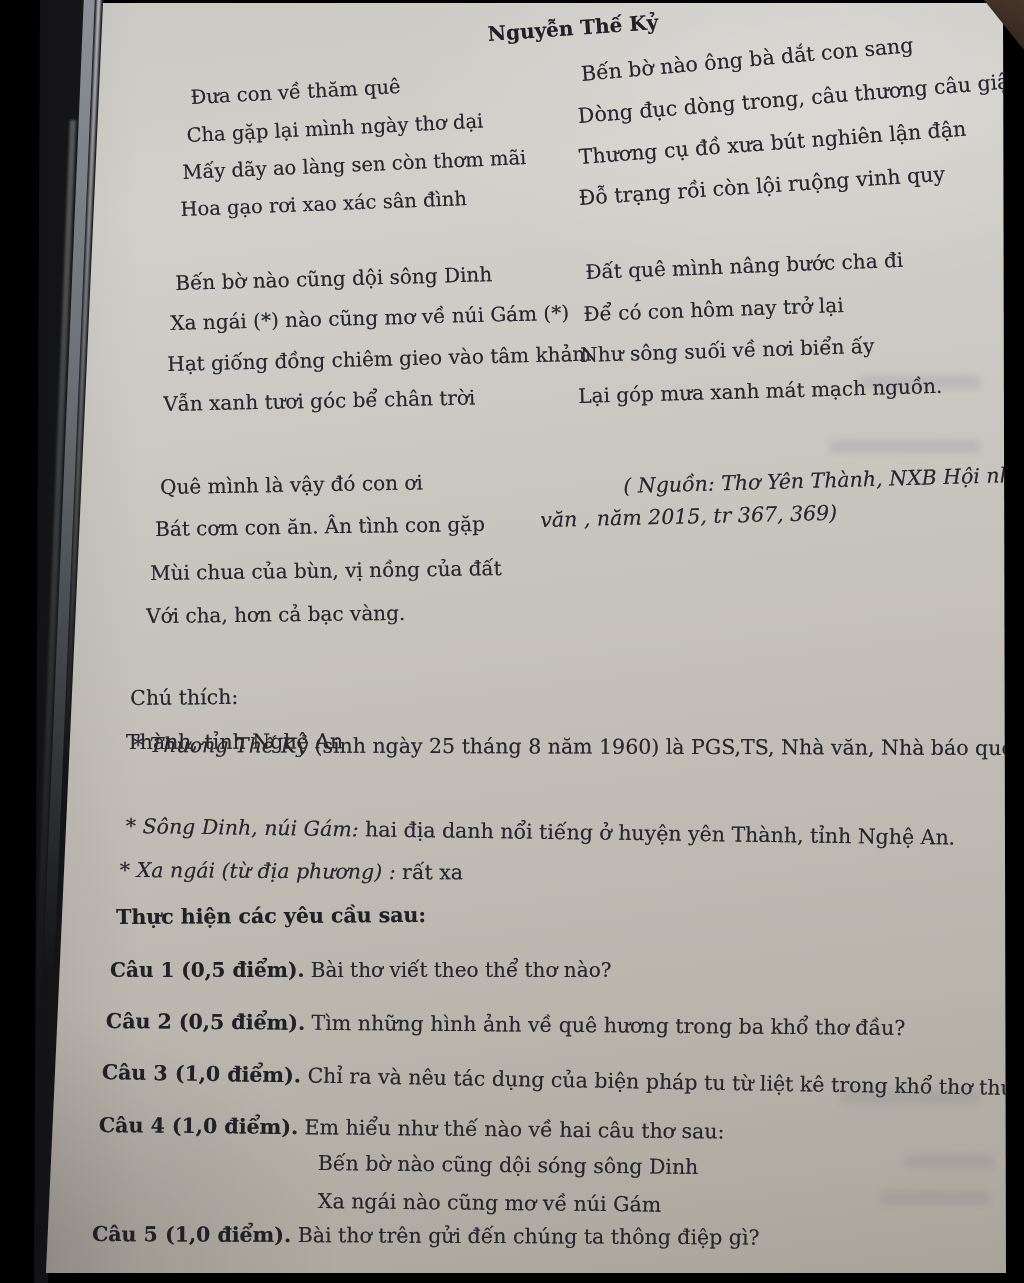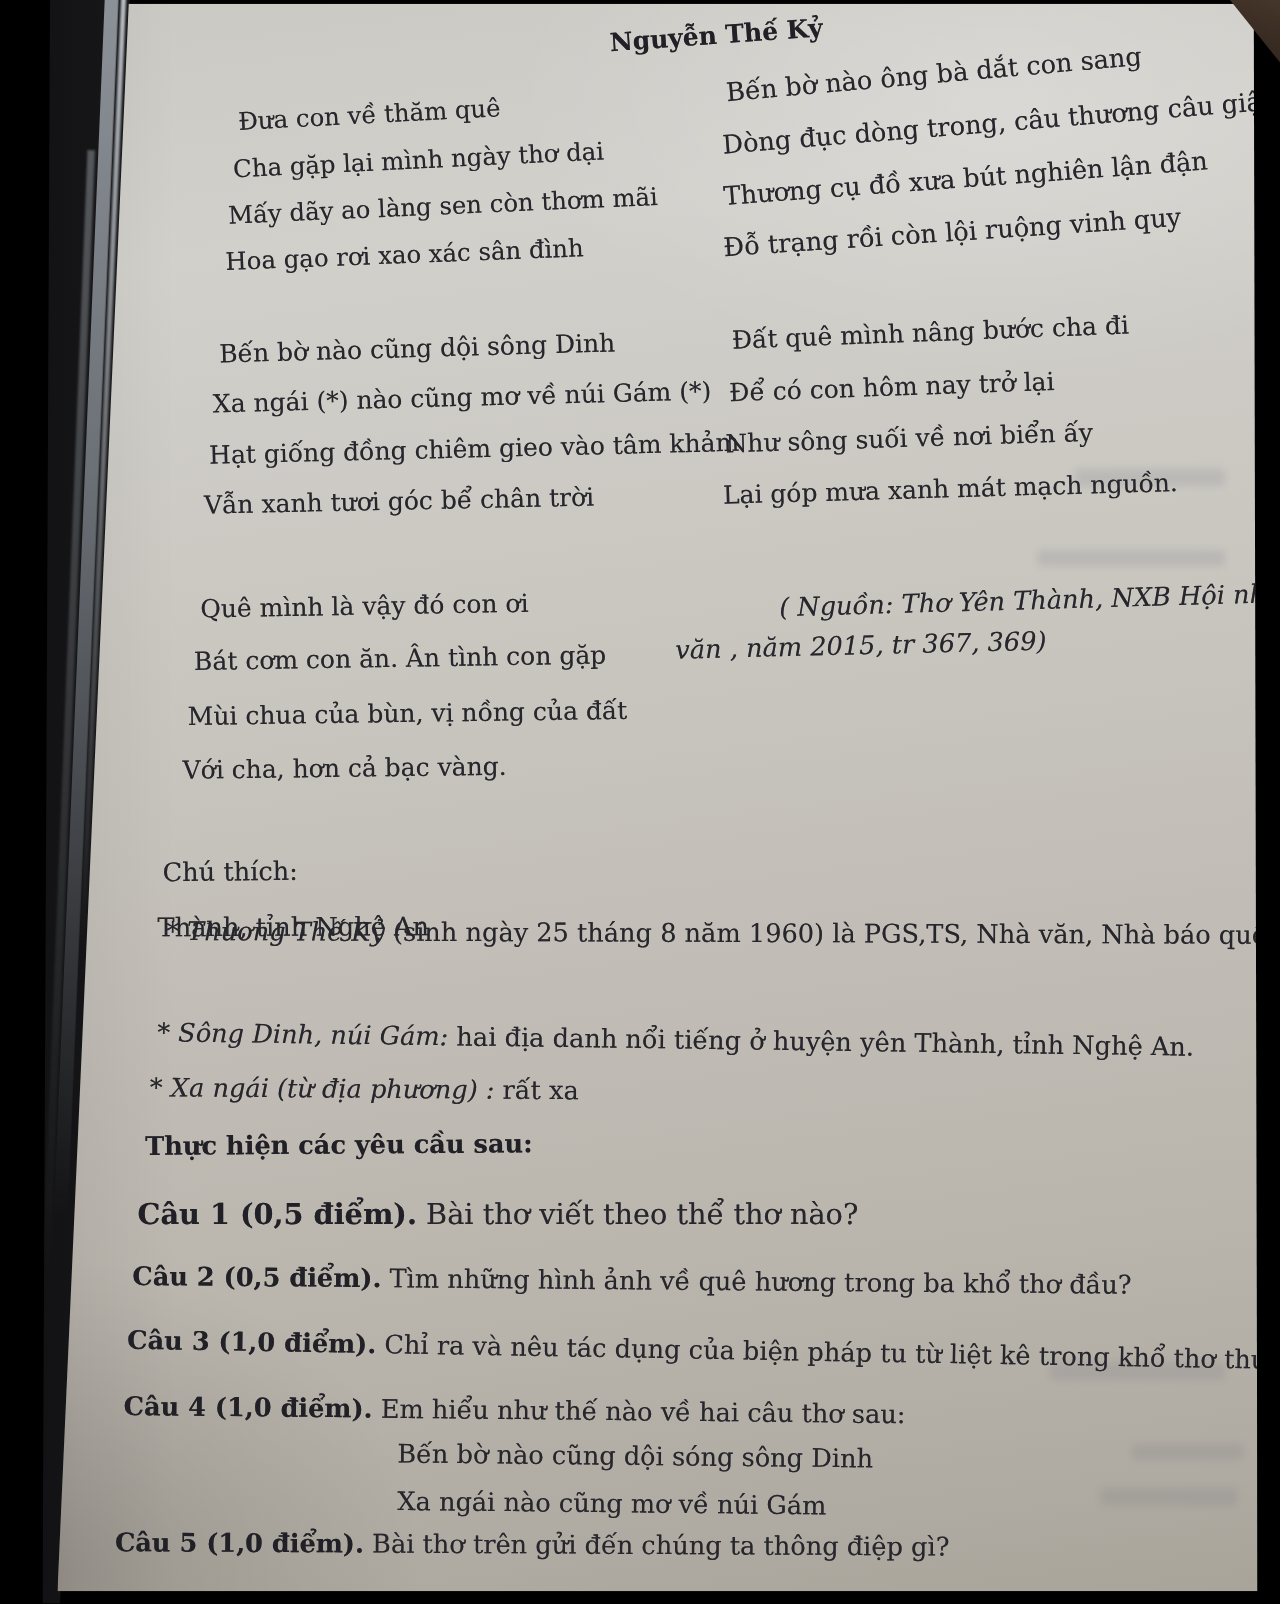--- a/index.html
+++ b/index.html
@@ -99,21 +99,21 @@
     <div class="ln i" style="left:540px;top:508px;font-size:20.5px;transform:rotate(-1.4deg);">văn , năm 2015, tr 367, 369)</div>
 
     <div class="ln" style="left:130px;top:686px;font-size:20.5px;transform:rotate(-0.6deg);">Chú thích:</div>
     <div class="ln" style="left:133px;top:733px;font-size:20.5px;transform:rotate(0.2deg);"><span class="i">* Thương Thế Kỷ</span><span> (sinh ngày 25 tháng 8 năm 1960) là PGS,TS, Nhà văn, Nhà báo quê huyện Yê</span></div>
     <div class="ln" style="left:126px;top:730px;font-size:20.5px;transform:rotate(-0.2deg);">Thành, tỉnh Nghệ An</div>
     <div class="ln" style="left:126px;top:814px;font-size:20.5px;transform:rotate(0.8deg);"><span class="i">* Sông Dinh, núi Gám:</span><span> hai địa danh nổi tiếng ở huyện yên Thành, tỉnh Nghệ An.</span></div>
     <div class="ln" style="left:120px;top:858px;font-size:20.5px;transform:rotate(0.4deg);"><span class="i">* Xa ngái (từ địa phương) :</span><span> rất xa</span></div>
 
     <div class="ln b" style="left:116px;top:905px;font-size:20.5px;transform:rotate(-0.4deg);">Thực hiện các yêu cầu sau:</div>
 
-    <div class="ln" style="left:110px;top:958px;font-size:23px;"><span class="b">Câu 1 (0,5 điểm).</span><span> Bài thơ viết theo thể thơ nào?</span></div>
+    <div class="ln" style="left:110px;top:958px;font-size:20px;"><span class="b">Câu 1 (0,5 điểm).</span><span> Bài thơ viết theo thể thơ nào?</span></div>
     <div class="ln" style="left:106px;top:1009px;font-size:20.5px;transform:rotate(0.5deg);"><span class="b">Câu 2 (0,5 điểm).</span><span> Tìm những hình ảnh về quê hương trong ba khổ thơ đầu?</span></div>
     <div class="ln" style="left:102px;top:1060px;font-size:20.5px;transform:rotate(1deg);"><span class="b">Câu 3 (1,0 điểm).</span><span> Chỉ ra và nêu tác dụng của biện pháp tu từ liệt kê trong khổ thơ thứ ba ?</span></div>
     <div class="ln" style="left:99px;top:1113px;font-size:20.5px;transform:rotate(0.6deg);"><span class="b">Câu 4 (1,0 điểm).</span><span> Em hiểu như thế nào về hai câu thơ sau:</span></div>
 
     <div class="ln" style="left:318px;top:1151px;font-size:20.5px;transform:rotate(0.6deg);">Bến bờ nào cũng dội sóng sông Dinh</div>
     <div class="ln" style="left:318px;top:1189px;font-size:20.5px;transform:rotate(0.6deg);">Xa ngái nào cũng mơ về núi Gám</div>
 
     <div class="ln" style="left:92px;top:1222px;font-size:20.5px;transform:rotate(0.3deg);"><span class="b">Câu 5 (1,0 điểm).</span><span> Bài thơ trên gửi đến chúng ta thông điệp gì?</span></div>
 
     <div class="ln small" style="left:575px;top:1280px;">61</div>

